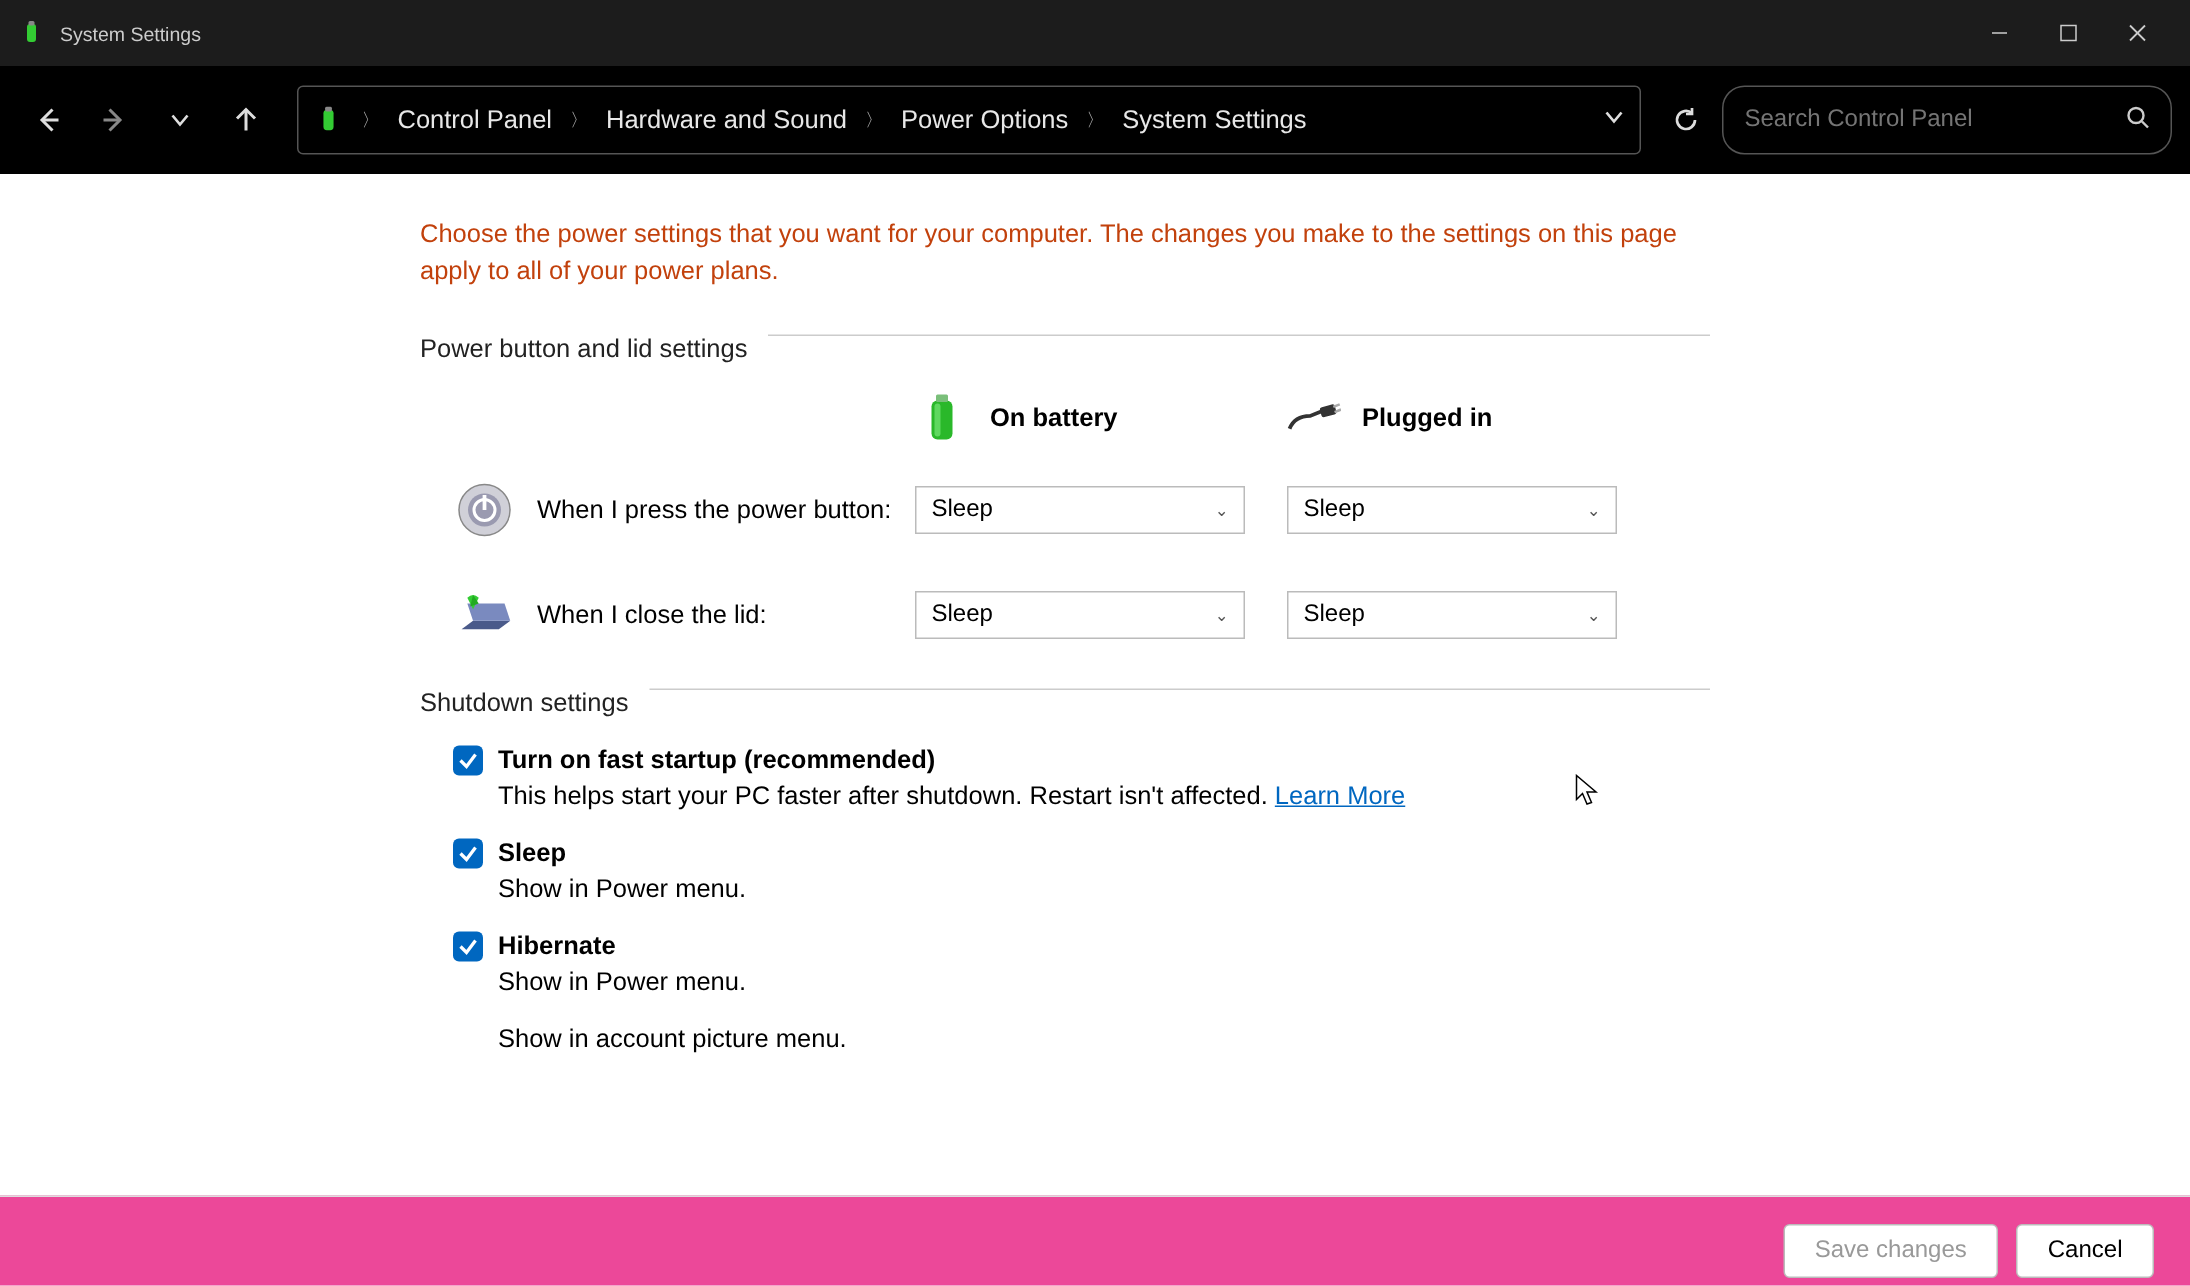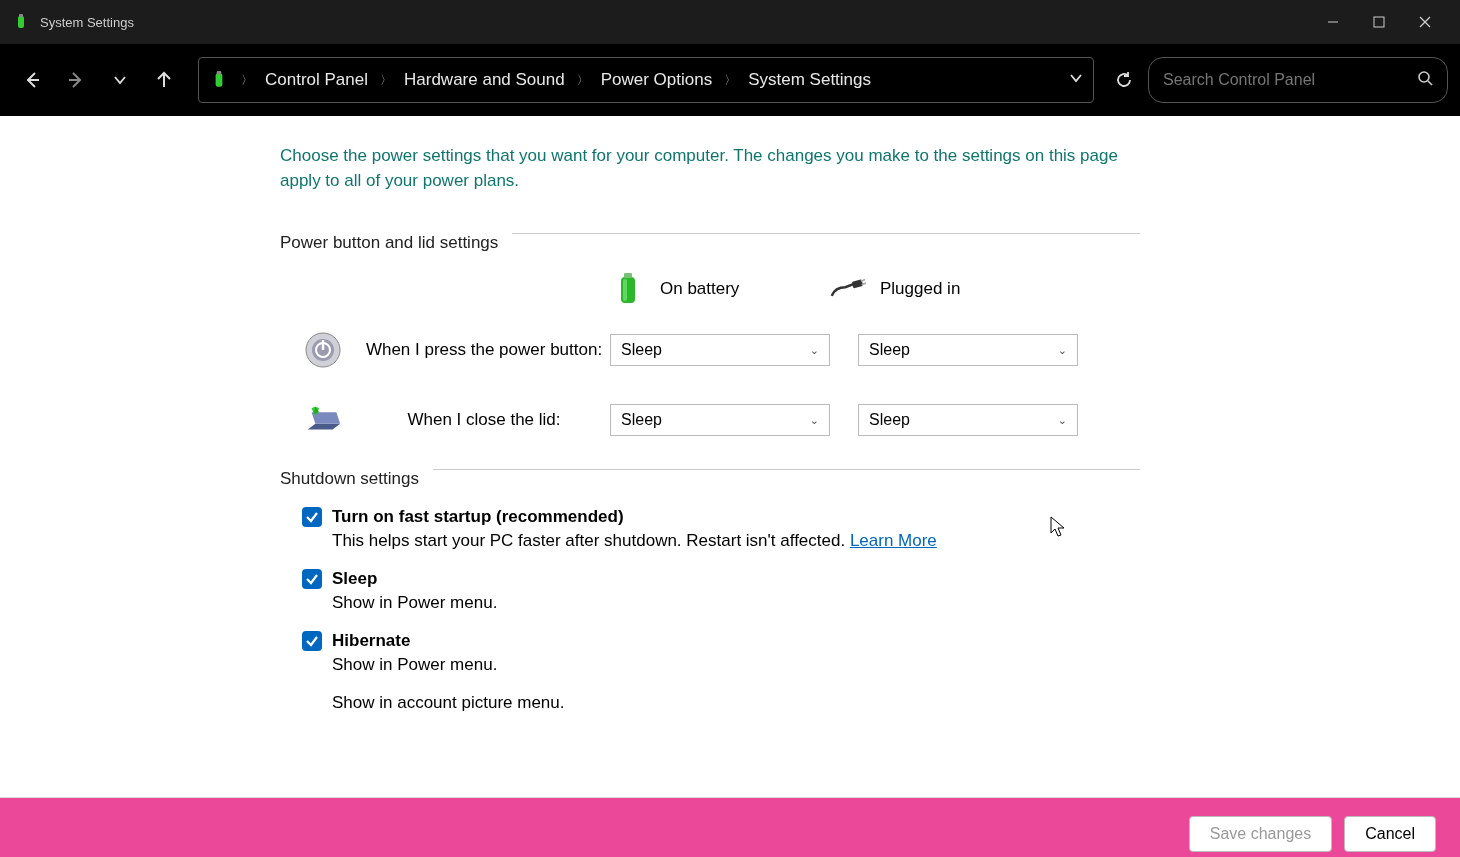--- a/index.html
+++ b/index.html
@@ -23,32 +23,32 @@
   .search-input { flex:1; background: transparent; border: none; outline: none; color: #888; font-size: 16px; }
   .search-icon { color:#ccc; }
   
   .content-scroll { height: calc(857px - 44px - 72px - 60px); overflow-y: scroll; background:#fff; }
   .content-scroll::-webkit-scrollbar { width: 18px; }
   .content-scroll::-webkit-scrollbar-track { background: #f0f0f0; }
   .content-scroll::-webkit-scrollbar-thumb { background: #8a8a8a; border-radius: 0; }
   
   .content { padding: 28px 0 60px 280px; width: 1140px; }
   .page-heading { color: #0a3fbd; font-size: 25px; font-weight: 400; margin-bottom: 16px; }
-  .page-desc { font-size: 17px; color: #0f766e; line-height: 1.45; margin-bottom: 40px; max-width: 840px;}
+  .page-desc { font-size: 17px; color: #c2410c; line-height: 1.45; margin-bottom: 30px; max-width: 840px;}
   
   .section-label { font-size: 17px; color: #222; display: flex; gap: 14px; margin-bottom: 18px;}
   .section-label .line { flex:1; height:1px; background:#ccc; }
   
-  .col-headers { display:flex; padding-left: 330px; margin-bottom: 22px;}
+  .col-headers { display:flex; padding-left: 330px; gap: 28px; margin-bottom: 22px; font-weight: bold;}
   .col-head { width: 220px; display:flex; align-items:center; gap:14px; font-size:17px;}
   .col-head .hicon { width:36px; height:36px; display:flex; align-items:center; justify-content:center;}
   
   .setting-row { display:flex; align-items:center; padding-left: 22px; margin-bottom: 28px;}
   .row-icon { width:42px; height:42px; margin-right: 14px; display:flex; align-items:center; justify-content:center;}
-  .row-label { width: 252px; font-size:17px;text-align:center;}
+  .row-label { width: 252px; font-size:17px;}
   .dropdown { width: 220px; height: 32px; border:1px solid #bbb; display:flex; align-items:center; padding: 0 10px; font-size:16px; justify-content:space-between; margin-right: 28px; background:#fff;}
   .dropdown .chev { color:#555; font-size:11px;}
   
   .shutdown-items { padding-left: 22px;}
   .check-item { margin-bottom: 18px;}
   .check-head { display:flex; align-items:center; gap:10px;}
   .checkbox { width:20px; height:20px; background:#0067c0; border-radius:4px; display:flex; align-items:center; justify-content:center; flex-shrink:0;}
   .check-label { font-size:17px; font-weight:600;}
   .check-desc { font-size:17px; margin-left:30px; margin-top:4px;}
   .link { color:#0067c0; text-decoration:underline;}

